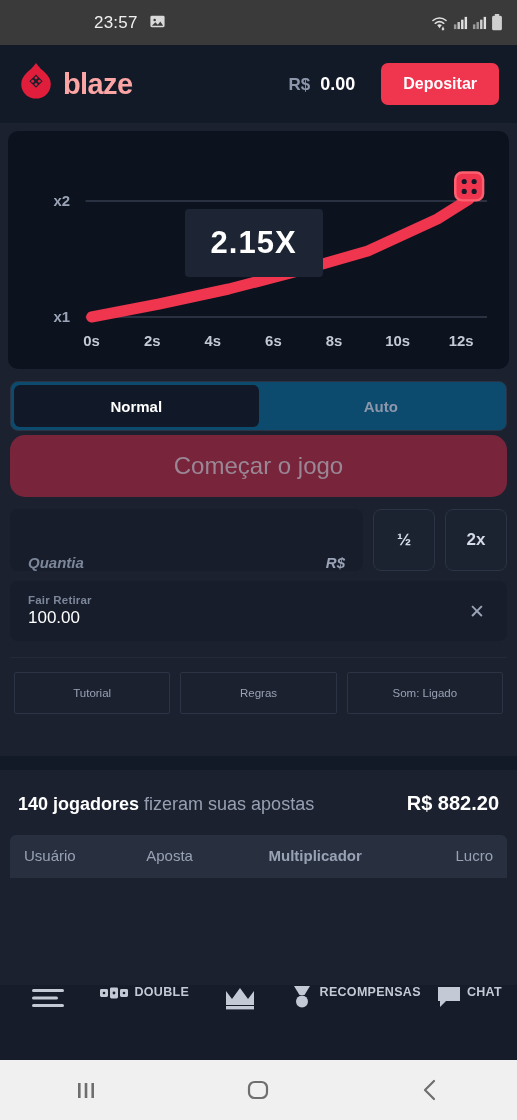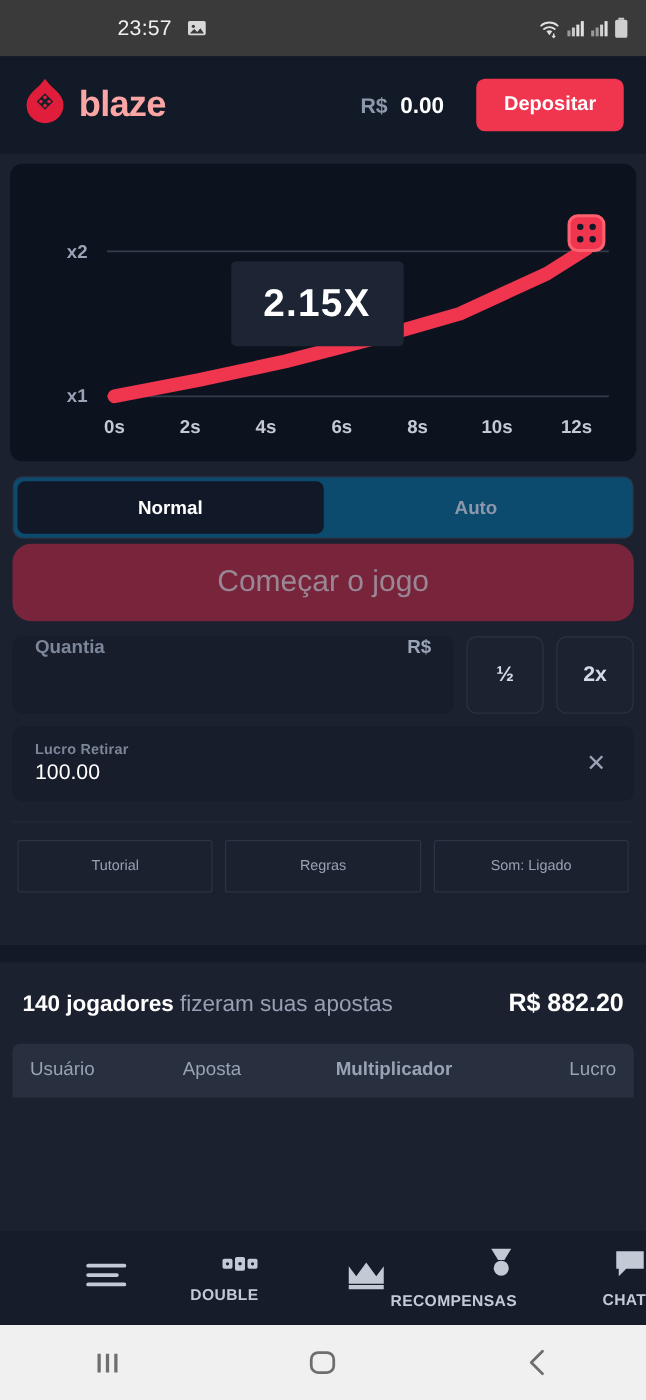--- a/index.html
+++ b/index.html
@@ -9,21 +9,21 @@
     font-family: "Liberation Sans", sans-serif;
     overflow: hidden;
   }
   #app { position: relative; width: 517px; height: 1120px; background: #1b212f; }
 
   
   .status-bar {
     height: 45px; background: #3a3a3a; display: flex; align-items: center;
     justify-content: space-between; padding: 0 14px; color: #e8e8e8;
   }
-  .status-left { display: flex; align-items: center; gap: 11px; margin-left: 80px; }
+  .status-left { display: flex; align-items: flex-start; gap: 11px; margin-left: 80px; }
   .status-time { font-size: 17px; font-weight: 500; letter-spacing: .2px; color: #f0f0f0; }
   .status-right { display: flex; align-items: center; gap: 4px; }
   .ic { display: block; }
 
   
   .app-header {
     height: 78px; background: #131a27; display: flex; align-items: center;
     padding: 0 18px; gap: 10px;
   }
   .logo-wrap { display: flex; align-items: center; gap: 9px; }
@@ -80,21 +80,21 @@
 
   .start-btn {
     margin-top: 4px; width: 100%; height: 62px; border: none; border-radius: 15px;
     background: #78253c; color: #9a8795; font-size: 24px;
     font-family: "Liberation Sans", sans-serif; cursor: default;
   }
 
   .bet-row { margin-top: 12px; display: flex; gap: 10px; }
   .amount-field {
     flex: 1; height: 62px; background: #171d2b; border-radius: 8px;
-    display: flex; align-items: flex-start; padding: 0 18px;
+    display: flex; align-items: flex-end; padding: 0 18px; font-style: italic;
   }
   .amount-placeholder { flex: 1; color: #7c8699; font-size: 15px; font-weight: bold; }
   .amount-cur { color: #9aa4b6; font-size: 15px; font-weight: bold; }
   .sq-btn {
     width: 62px; height: 62px; border: 1px solid #2b3344; border-radius: 8px;
     background: #1b2230; color: #d4dae6; font-size: 17px; display: flex;
     align-items: center; justify-content: center; cursor: pointer; font-weight: bold;
   }
 
   .auto-field {
@@ -135,21 +135,21 @@
   .th.c2 { text-align: left; padding-left: 10px; }
   .th.c3 { text-align: left; padding-left: 10px; font-weight: bold; }
   .th.c4 { text-align: right; }
 
   
   .bottom-nav {
     position: absolute; left: 0; right: 0; bottom: 60px; height: 75px;
     background: #161c29; display: flex; align-items: center;
   }
   .nav-item {
-    flex: 1; display: flex; flex-direction: column; align-items: flex-end;
+    flex: 1; display: flex; flex-direction: row; align-items: flex-start;
     justify-content: center; gap: 5px; cursor: pointer; height: 100%;
   }
   .nav-label { color: #c3cad6; font-size: 12.5px; font-weight: bold; letter-spacing: .3px; }
 
   
   .android-nav {
     position: absolute; left: 0; right: 0; bottom: 0; height: 60px;
     background: #f0f0f0; display: flex; align-items: center;
   }
   .android-btn { flex: 1; display: flex; align-items: center; justify-content: center;
@@ -274,21 +274,21 @@
       <div class="amount-field">
         <span class="amount-placeholder">Quantia</span>
         <span class="amount-cur">R$</span>
       </div>
       <div class="sq-btn">½</div>
       <div class="sq-btn">2x</div>
     </div>
 
     <div class="auto-field">
       <div class="auto-inner">
-        <div class="auto-label">Lucro Retirar</div>
+        <div class="auto-label">Fair Retirar</div>
         <div class="auto-value">100.00</div>
       </div>
       <div class="auto-clear">✕</div>
     </div>
   </div>
 
   <div class="divider"></div>
 
   <div class="util-row">
     <div class="util-btn">Tutorial</div>

